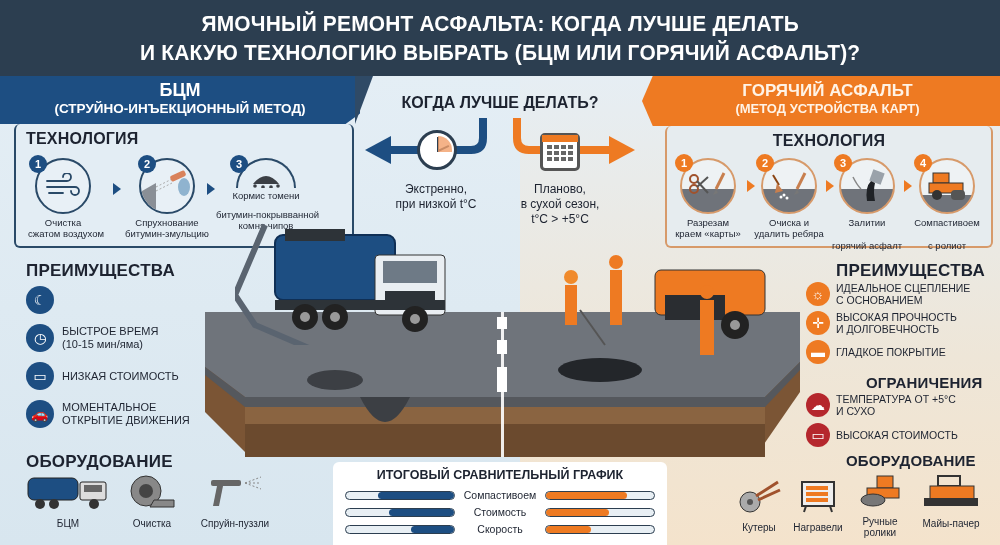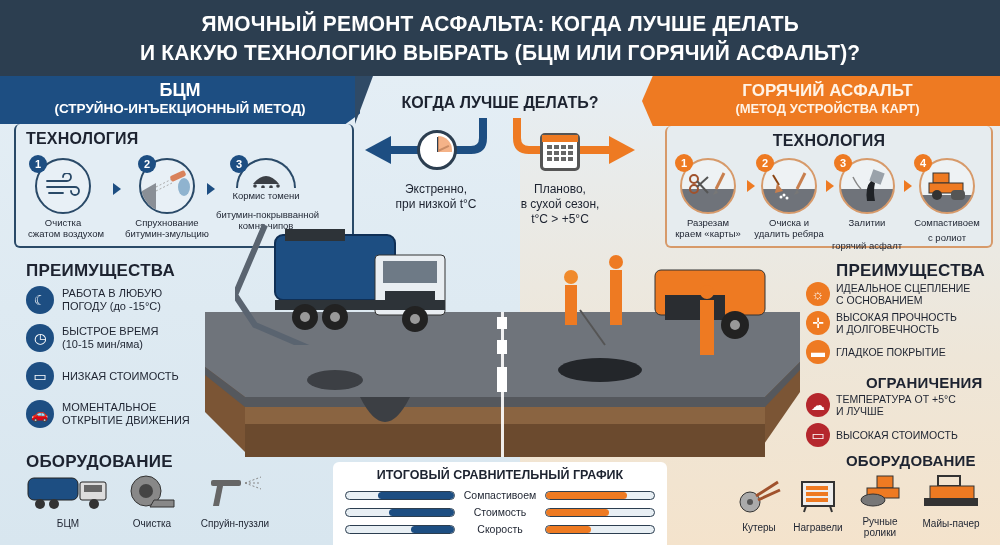--- a/index.html
+++ b/index.html
@@ -203,21 +203,21 @@
   <div class="circle" style="border:2px solid #d79a6a;background:linear-gradient(180deg,#eef2f4 68%,#6f737a 68%)">
     <svg width="44" height="30" viewBox="0 0 44 30">
         <rect x="8" y="2" width="16" height="10" fill="#ee7a22" stroke="#333"></rect>
         <rect x="4" y="12" width="34" height="10" fill="#ee7a22" stroke="#333"></rect>
         <circle cx="12" cy="24" r="5" fill="#333"></circle>
         <rect x="26" y="19" width="14" height="10" rx="4" fill="#555"></rect>
       </svg>
   </div>
   <div class="num" style="background:#ee7a22;left:8px">4</div>
   <div class="lbl">Сомпастивоем</div>
-  <div class="lbl" style="margin-top:4px">с ролиот</div>
+  <div class="lbl" style="margin-top:12px">с ролиот</div>
 </div>
 
 <svg class="road" viewBox="0 0 595 145">
   <polygon points="0,0 595,0 595,80 550,145 45,145 0,100" fill="#7b5535"></polygon>
   <polygon points="0,0 595,0 595,50 560,85 40,85 0,55" fill="#6f747b"></polygon>
   <polygon points="0,55 40,85 560,85 595,50 595,58 560,95 40,95 0,63" fill="#55585d"></polygon>
   <rect x="40" y="95" width="520" height="30" fill="#8a6441"></rect>
   <rect x="40" y="112" width="520" height="33" fill="#6b4a2e"></rect>
   <rect x="296" y="0" width="3" height="145" fill="#fff" opacity=".9"></rect>
   <rect x="292" y="5" width="10" height="12" fill="#fff"></rect>
@@ -261,24 +261,20 @@
       <rect x="155" y="50" width="14" height="55"></rect>
       <circle cx="162" cy="42" r="7"></circle>
     </g>
   <path d="M35 60 L60 95" stroke="#555" stroke-width="2"></path>
 </svg>
 
 <div class="sec-title" style="left:26px;top:261px">ПРЕИМУЩЕСТВА</div>
 <div class="list" style="left:26px;top:286px;width:200px">
   <div class="list-item" style="margin-bottom:10px">
     <div class="ic" style="background:#1d4e82">☾</div>
-    <div class="tx">
-        <div>РАБОТА В ЛЮБУЮ</div>
-        <div>ПОГОДУ (до -15°C)</div>
-      </div>
   </div>
   <div class="list-item" style="margin-bottom:10px">
     <div class="ic" style="background:#1d4e82">◷</div>
     <div class="tx">
         <div>БЫСТРОЕ ВРЕМЯ</div>
         <div>(10-15 мин/яма)</div>
       </div>
   </div>
   <div class="list-item" style="margin-bottom:10px">
     <div class="ic" style="background:#1d4e82">▭</div>
@@ -347,21 +343,21 @@
       </div>
   </div>
 </div>
 
 <div class="sec-title" style="left:866px;top:374px;font-size:15px">ОГРАНИЧЕНИЯ</div>
 <div class="list" style="left:806px;top:393px;width:190px">
   <div class="list-item" style="margin-bottom:6px">
     <div class="ic" style="background:#b5272d;width:24px;height:24px">☁</div>
     <div class="tx" style="font-size:10.5px;line-height:12px;margin-left:6px">
         <div>ТЕМПЕРАТУРА ОТ +5°C</div>
-        <div>И ЛУЧШЕ</div>
+        <div>И СУХО</div>
       </div>
   </div>
   <div class="list-item">
     <div class="ic" style="background:#b5272d;width:24px;height:24px">▭</div>
     <div class="tx" style="font-size:10.5px;line-height:12px;margin-left:6px">
         <div>ВЫСОКАЯ СТОИМОСТЬ</div>
       </div>
   </div>
 </div>
 

